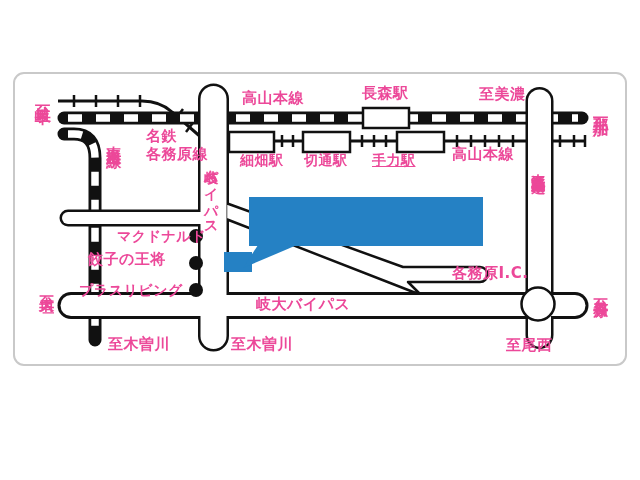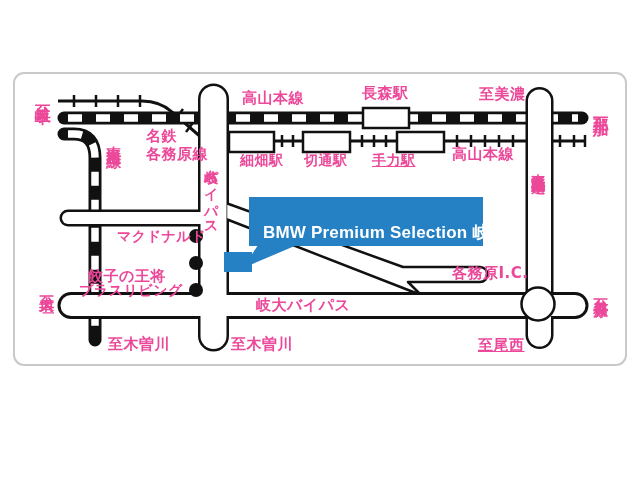--- a/index.html
+++ b/index.html
@@ -102,32 +102,31 @@
   <div class="lbl small" style="left:372px;top:153px;text-decoration:underline;">手力駅</div>
 
   <div class="lbl" style="left:452px;top:147px;">高山本線</div>
 
   <div class="lbl vert" style="left:105px;top:134px;">東海道本線</div>
 
   <div class="lbl vert" style="left:204px;top:159px;font-size:14px;letter-spacing:1px;">名岐バイパス</div>
 
   <div class="lbl vert" style="left:531px;top:163px;font-size:14px;letter-spacing:1px;">東海北陸自動車道</div>
 
-  <div class="callout-line" style="left:263px;top:221px;">BMW Premium Selection 岐阜</div>
 
   <div class="lbl small" style="left:94px;top:229px;margin-left:23px;">マクドナルド</div>
-  <div class="lbl" style="left:88px;top:269px;">餃子の王将</div>
+  <div class="lbl" style="left:88px;top:252px;">餃子の王将</div>
   <div class="lbl small" style="left:79px;top:283px;">プラスリビング</div>
 
   <div class="lbl vert" style="left:38px;top:283px;">至大垣</div>
 
-  <div class="lbl" style="left:256px;top:298px;">岐大バイパス</div>
+  <div class="lbl" style="left:256px;top:298px;font-family:Liberation Mono, monospace;">岐大バイパス</div>
 
   <div class="lbl" style="left:452px;top:266px;">各務原I.C.</div>
 
   <div class="lbl" style="left:108px;top:337px;">至木曽川</div>
   <div class="lbl" style="left:231px;top:337px;">至木曽川</div>
 
-  <div class="lbl" style="left:478px;top:338px;text-decoration:underline;">至尾西</div>
+  <div class="lbl" style="left:506px;top:338px;">至尾西</div>
 
   <div class="lbl vert" style="left:592px;top:286px;">至各務原</div>
 
 </div>
 
 </body></html>

